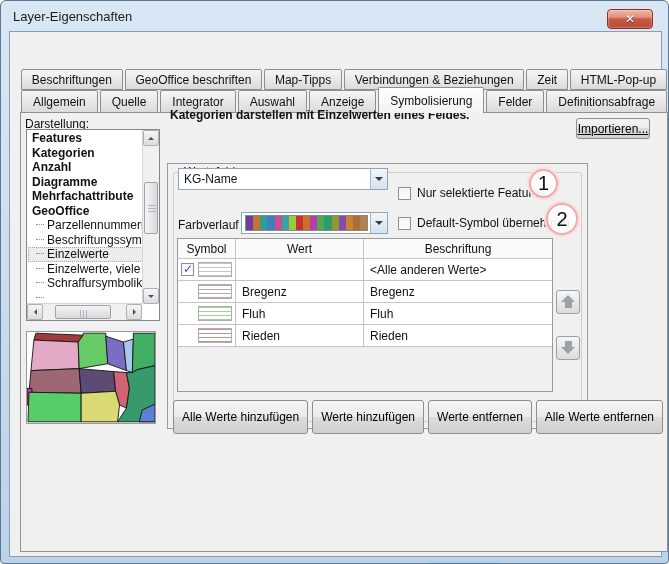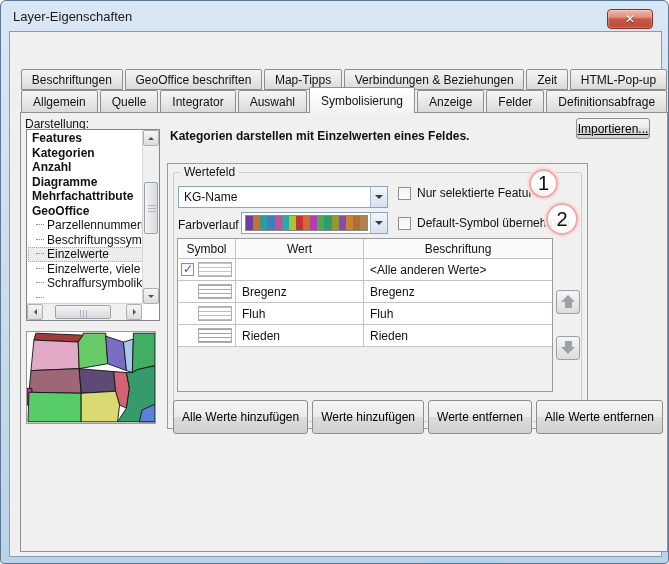--- a/index.html
+++ b/index.html
@@ -45,33 +45,33 @@
   .v-thumb::after{content:"";position:absolute;left:3px;top:50%;margin-top:-3px;width:8px;height:7px;
     background:repeating-linear-gradient(#b0b6bc 0 1px,transparent 1px 3px);}
   .h-thumb{position:absolute;left:28px;top:1px;width:56px;height:14px;background:linear-gradient(#f4f4f4,#dadada);
     border:1px solid #9aa4ad;border-radius:2px;cursor:grab;}
   .h-thumb::after{content:"";position:absolute;top:4px;left:50%;margin-left:-3px;height:8px;width:7px;
     background:repeating-linear-gradient(90deg,#b0b6bc 0 1px,transparent 1px 3px);}
   .map-preview{position:absolute;left:16px;top:299px;width:130px;height:93px;border:1px solid #9a9a9a;background:#fff;z-index:2;}
   .map-preview svg{display:block;}
 
   
-  .heading{position:absolute;left:160px;top:97px;width:395px;font-weight:bold;z-index:2;}
+  .heading{position:absolute;left:160px;top:76px;width:395px;font-weight:bold;z-index:2;}
   .btn{background:linear-gradient(#f4f4f4,#ebebeb 50%,#dddddd 50%,#cfcfcf);border:1px solid #8e8e8e;border-radius:3px;
     font-size:12px;color:#000;display:flex;align-items:center;justify-content:center;cursor:pointer;white-space:nowrap;}
   .import-btn{position:absolute;left:566px;top:86px;width:74px;height:21px;z-index:2;text-decoration:underline;}
   .inner-tabs{position:absolute;left:160px;top:110px;height:22px;display:flex;gap:2px;z-index:3;}
   .inner-tabs .tab{flex:0 0 auto;}
   .inner-tabs .tab.active{background:linear-gradient(#ffffff,#f4f4f4);height:24px;margin-top:-1px;border-bottom:none;z-index:4;}
   .panel{position:absolute;left:157px;top:131px;width:421px;height:266px;background:#f0f0f0;border:1px solid #9a9a9a;z-index:2;}
   .groupbox{position:absolute;left:163px;top:140px;width:409px;height:250px;border:1px solid #cfcfcf;border-radius:2px;z-index:2;}
   .group-label{position:absolute;left:6px;top:-8px;background:#f0f0f0;padding:0 4px;}
 
   .combo{position:absolute;height:22px;background:#fff;border:1px solid #8ea4b8;display:flex;align-items:center;z-index:3;}
-  .combo-value{position:absolute;left:168px;top:154px;width:210px;}
+  .combo-value{position:absolute;left:168px;top:136px;width:210px;}
   .combo-text{flex:1;padding-left:5px;}
   .combo-arrow{width:17px;height:100%;background:linear-gradient(#f2f6fa,#d4e2ef);border-left:1px solid #a8b8c8;position:relative;cursor:pointer;}
   .combo-arrow::before{content:"";position:absolute;left:50%;top:50%;margin:-2px 0 0 -4px;border:4px solid transparent;border-top-color:#33404c;}
   .field-label{position:absolute;z-index:3;}
   .farbverlauf-label{left:168px;top:186px;}
   .combo-ramp{position:absolute;left:231px;top:180px;width:147px;}
   .ramp-strip{flex:1;display:flex;height:16px;margin:0 2px 0 3px;border:1px solid #888;}
   .ramp-strip div{flex:1;}
 
   .checkbox-row{position:absolute;display:flex;align-items:center;gap:6px;z-index:3;}
@@ -132,22 +132,22 @@
         <div class="tab">Map-Tipps</div>
         <div class="tab">Verbindungen &amp; Beziehungen</div>
         <div class="tab">Zeit</div>
         <div class="tab">HTML-Pop-up</div>
       </div>
     <div class="tabs-row" id="tabs-row2">
         <div class="tab">Allgemein</div>
         <div class="tab">Quelle</div>
         <div class="tab">Integrator</div>
         <div class="tab">Auswahl</div>
+        <div class="tab">Anzeige</div>
         <div class="tab active">Symbolisierung</div>
-        <div class="tab">Anzeige</div>
         <div class="tab">Felder</div>
         <div class="tab">Definitionsabfrage</div>
       </div>
     <div class="tabpage"></div>
 
     <div class="darstellung-label">Darstellung:</div>
     <div class="listbox">
       <div class="list-items" id="list-items">
           <div class="list-item bold">Features</div>
           <div class="list-item bold">Kategorien</div>

